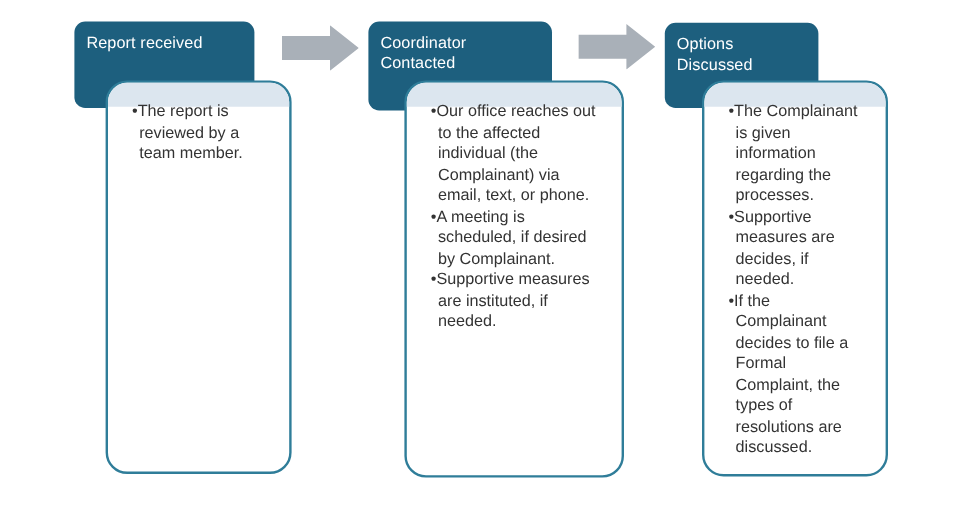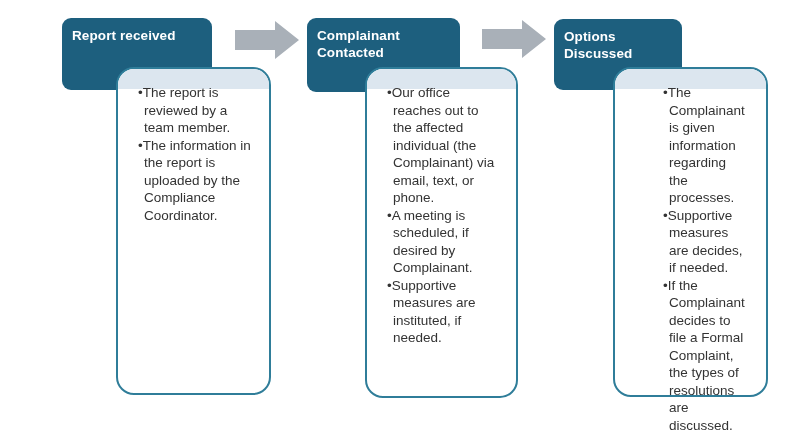--- a/index.html
+++ b/index.html
@@ -12,41 +12,40 @@
   }
   
   .step-header{
     position:absolute;
     box-sizing:border-box;
     background:var(--header_bg);
     color:var(--header_text);
     border-radius:9px;
     padding:9px 10px 0 10px;
     font-size:13.5px;
-    font-weight:700;
+    font-weight:400;
     line-height:1.27;
     letter-spacing:.1px;
     z-index:1;
   }
   .step-header.s1{left:62px;top:18px;width:150px;height:72px;}
   .step-header.s2{left:307px;top:18px;width:153px;height:74px;}
   .step-header.s3{left:554px;top:19px;width:128px;height:71px;}
   
   .step-body{
     position:absolute;
     box-sizing:border-box;
     background:#fff;
     border:2px solid var(--box_border);
     border-radius:18px;
     z-index:2;
-    margin-left:28px;
   }
   .step-body.s1{left:88px;top:67px;width:155px;height:328px;}
-  .step-body.s2{left:337px;top:67px;width:153px;height:331px;}
-  .step-body.s3{left:585px;top:67px;width:155px;height:330px;padding-left:28px;}
+  .step-body.s2{left:337px;top:67px;width:183px;height:331px;}
+  .step-body.s3{left:585px;top:67px;width:155px;height:330px;}
   .band{
     position:absolute;top:0;left:0;right:0;height:20px;
     background:var(--band_bg);
     border-radius:16px 16px 0 0;
   }
   .bullets{
     position:relative;
     margin:0;
     list-style:none;
     padding:15px 17px 0 20px;
@@ -77,32 +76,31 @@
 
 <div class="canvas">
 
   <div class="step-header s1">
     <span>Report received</span>
   </div>
   <div class="step-body s1">
     <div class="band"></div>
     <ul class="bullets">
         <li>The report is reviewed by a team member.</li>
-        <li>The information in the report is uploaded by the Compliance Coordinator.</li>
       </ul>
   </div>
 
   <div class="flow-arrow a1">
     <svg viewBox="0 0 64 38" aria-hidden="true">
       <polygon points="0,9 40,9 40,0 64,19 40,38 40,29 0,29" fill="currentColor"></polygon>
     </svg>
   </div>
 
   <div class="step-header s2">
-    <span>Complainant Contacted</span>
+    <span>Coordinator Contacted</span>
   </div>
   <div class="step-body s2">
     <div class="band"></div>
     <ul class="bullets">
         <li>Our office reaches out to the affected individual (the Complainant) via email, text, or phone.</li>
         <li>A meeting is scheduled, if desired by Complainant.</li>
         <li>Supportive measures are instituted, if needed.</li>
       </ul>
   </div>
 

